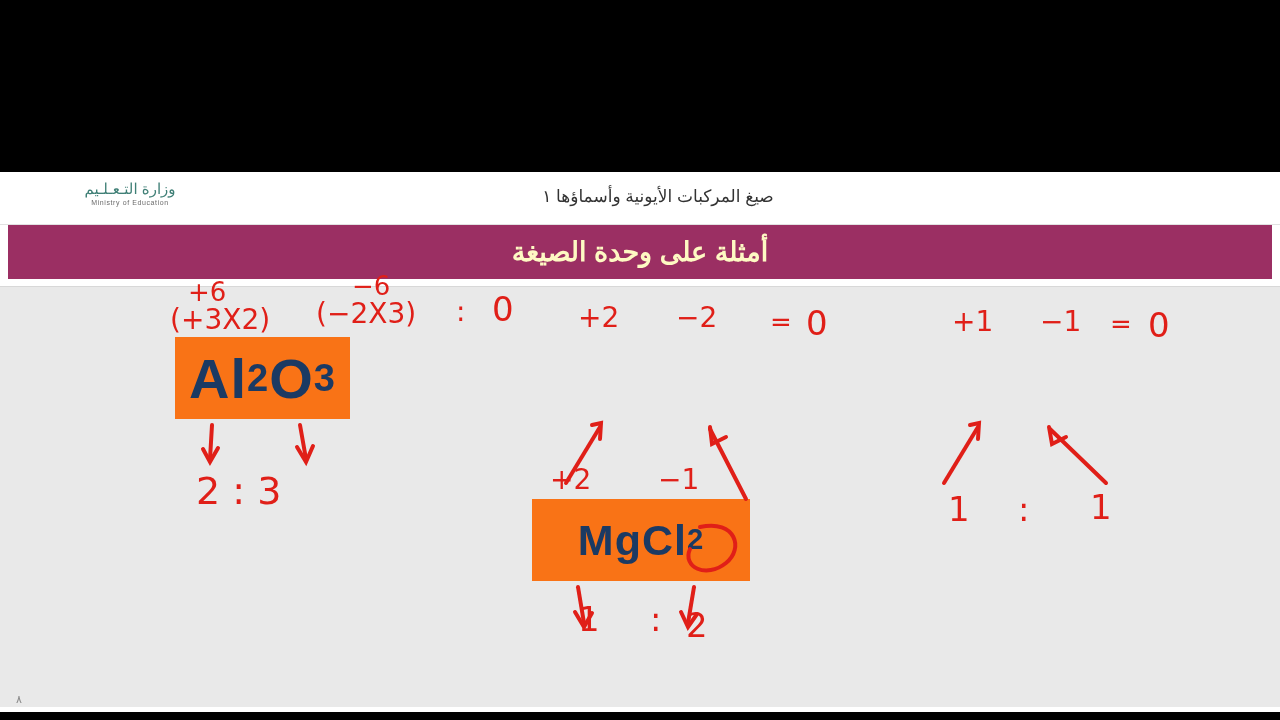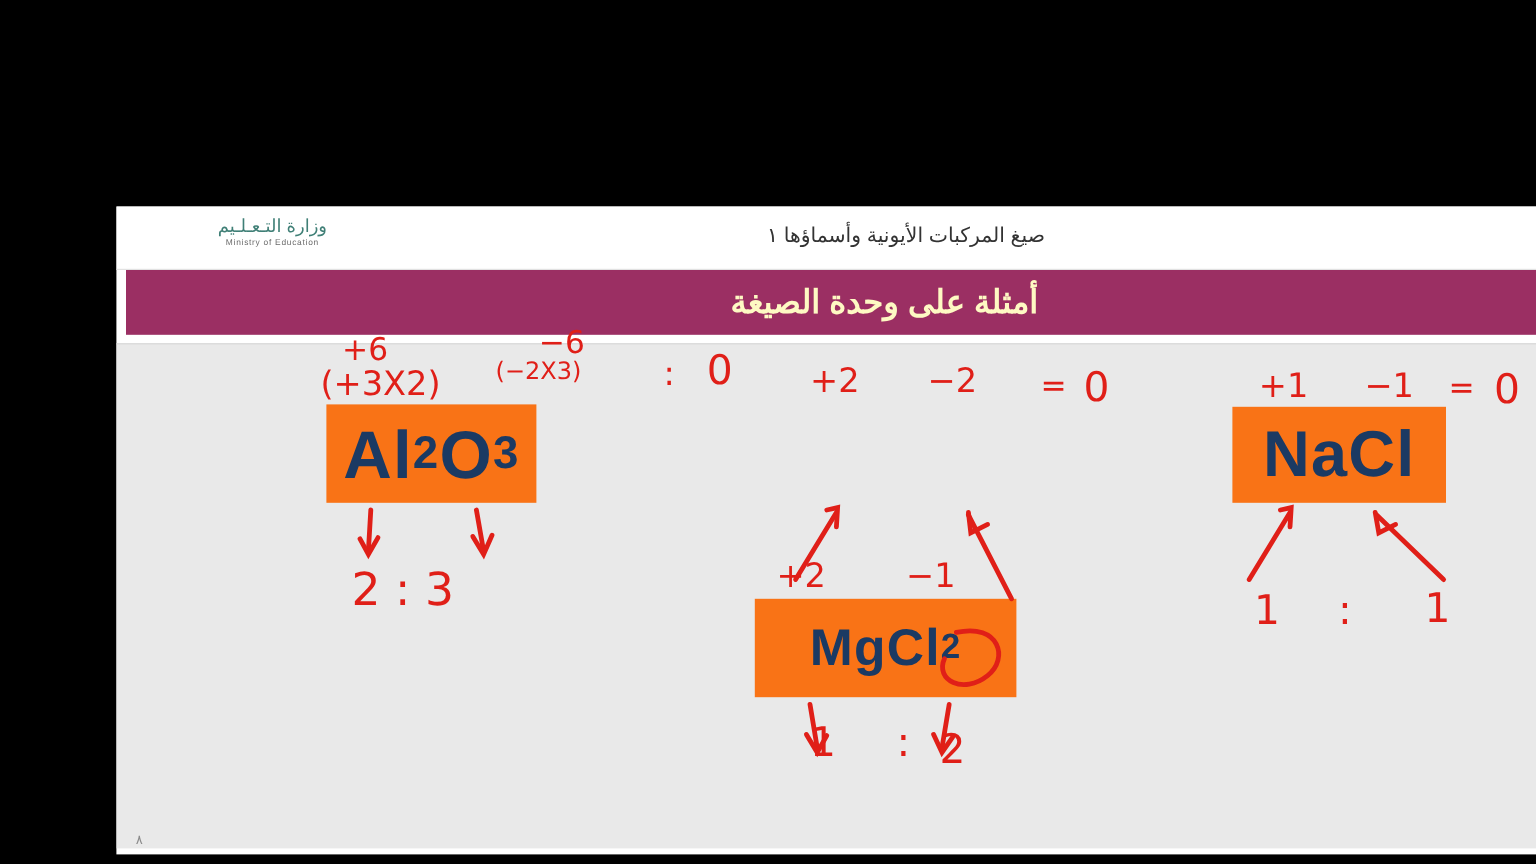--- a/index.html
+++ b/index.html
@@ -8,21 +8,21 @@
     background: #000;
   }
   body {
     width: 1280px;
     height: 720px;
     overflow: hidden;
     font-family: "Liberation Sans", sans-serif;
   }
   .screen {
     position: relative;
-    width: 1183px;
+    width: 1280px;
     height: 720px;
     background: #000000;
   }
   
   .bar-top {
     position: absolute;
     left: 0; top: 0;
     width: 1280px; height: 172px;
     background: #000000;
   }
@@ -179,34 +179,31 @@
       <div class="formula-box" style="left:175px; top:50px; width:175px; height:82px; font-size:56px;">
         <span>Al</span>
           <span class="sub">2</span>
           <span>O</span>
           <span class="sub">3</span>
       </div>
 
       <div class="ink" style="left:188px; top:-10px; font-size:26px;">+6</div>
       <div class="ink" style="left:170px; top:16px; font-size:28px;">(+3X2)</div>
       <div class="ink" style="left:352px; top:-16px; font-size:26px;">−6</div>
-      <div class="ink" style="left:316px; top:10px; font-size:20px;">(−2X3)</div>
+      <div class="ink" style="left:316px; top:10px; font-size:28px;">(−2X3)</div>
       <div class="ink" style="left:456px; top:8px; font-size:28px;">:</div>
       <div class="ink" style="left:492px; top:2px; font-size:34px;">0</div>
       <div class="ink" style="left:196px; top:182px; font-size:38px;">2 : 3</div>
 
 
       <div class="ink" style="left:578px; top:14px; font-size:28px;">+2</div>
       <div class="ink" style="left:676px; top:14px; font-size:28px;">−2</div>
       <div class="ink" style="left:770px; top:20px; font-size:26px;">=</div>
       <div class="ink" style="left:806px; top:16px; font-size:34px;">0</div>
 
-      <div class="formula-box" style="left:930px; top:52px; width:178px; height:80px; font-size:54px;">
-        <span>NaCl</span>
-      </div>
 
       <div class="ink" style="left:952px; top:18px; font-size:28px;">+1</div>
       <div class="ink" style="left:1040px; top:18px; font-size:28px;">−1</div>
       <div class="ink" style="left:1110px; top:22px; font-size:26px;">=</div>
       <div class="ink" style="left:1148px; top:18px; font-size:34px;">0</div>
       <div class="ink" style="left:948px; top:202px; font-size:34px;">1</div>
       <div class="ink" style="left:1018px; top:202px; font-size:34px;">:</div>
       <div class="ink" style="left:1090px; top:200px; font-size:34px;">1</div>
 
       <div class="formula-box" style="left:532px; top:212px; width:218px; height:82px; font-size:43px;">

